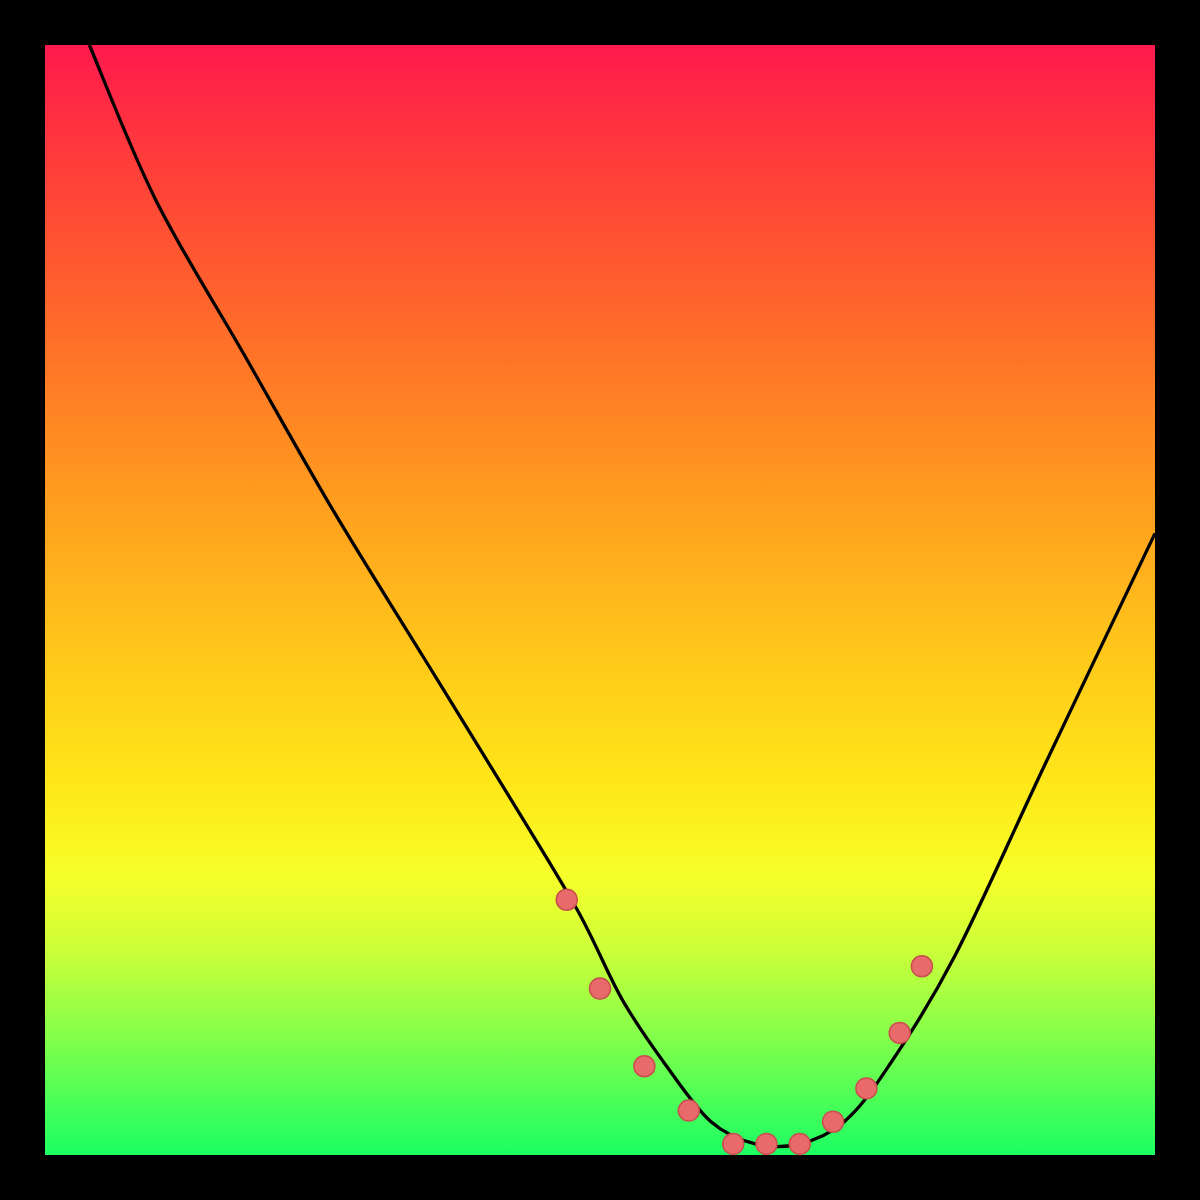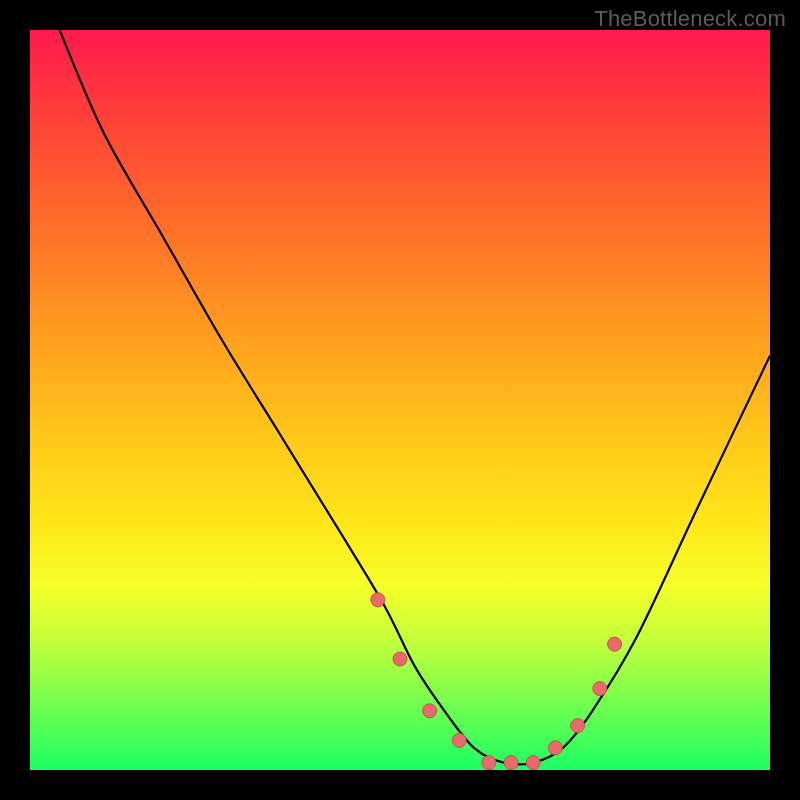--- a/index.html
+++ b/index.html
@@ -64,21 +64,20 @@
     fill: #e96a6a;
     stroke: #c94f4f;
     stroke-width: 1;
   }
 </style>
 </head>
 <body>
 
 <div class="frame">
 
-  <div class="watermark">TheBottleneck.com</div>
 
   <div class="plot-area">
     <svg class="curve" viewBox="0 0 740 740">
       <path id="curve-path" class="curve-path" d="M 29.6 0.0 C 37.0 17.3, 56.7 69.1, 74.0 103.6 C 91.3 138.1, 113.5 172.7, 133.2 207.2 C 152.9 241.7, 172.7 277.5, 192.4 310.8 C 212.1 344.1, 231.9 374.9, 251.6 407.0 C 271.3 439.1, 293.5 474.8, 310.8 503.2 C 328.1 531.6, 342.9 555.0, 355.2 577.2 C 367.5 599.4, 374.9 619.1, 384.8 636.4 C 394.7 653.7, 404.5 667.2, 414.4 680.8 C 424.3 694.4, 434.1 709.2, 444.0 717.8 C 453.9 726.4, 463.7 730.1, 473.6 732.6 C 483.5 735.1, 493.3 735.1, 503.2 732.6 C 513.1 730.1, 522.9 726.4, 532.8 717.8 C 542.7 709.2, 550.1 699.3, 562.4 680.8 C 574.7 662.3, 589.5 640.1, 606.8 606.8 C 624.1 573.5, 643.8 527.9, 666.0 481.0 C 688.2 434.1, 727.7 351.5, 740.0 325.6"></path>
       <g id="dots">
           <circle cx="347.8" cy="569.8" r="7" class="dot"></circle>
           <circle cx="370.0" cy="629.0" r="7" class="dot"></circle>
           <circle cx="399.6" cy="680.8" r="7" class="dot"></circle>
           <circle cx="429.2" cy="710.4" r="7" class="dot"></circle>
           <circle cx="458.8" cy="732.6" r="7" class="dot"></circle>

